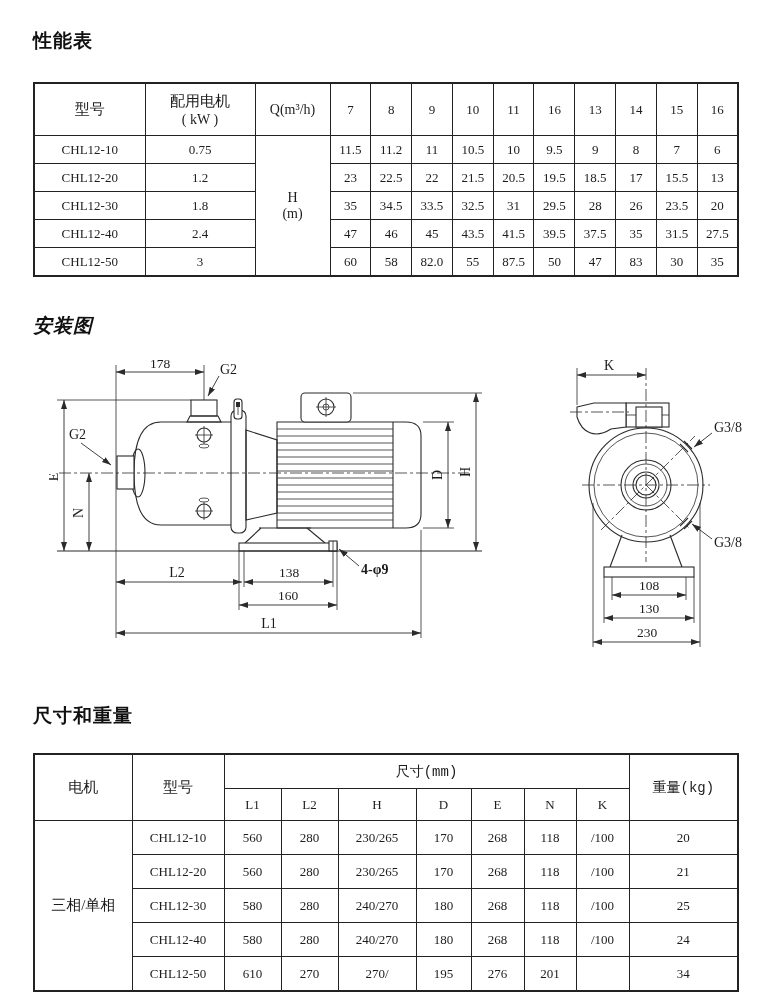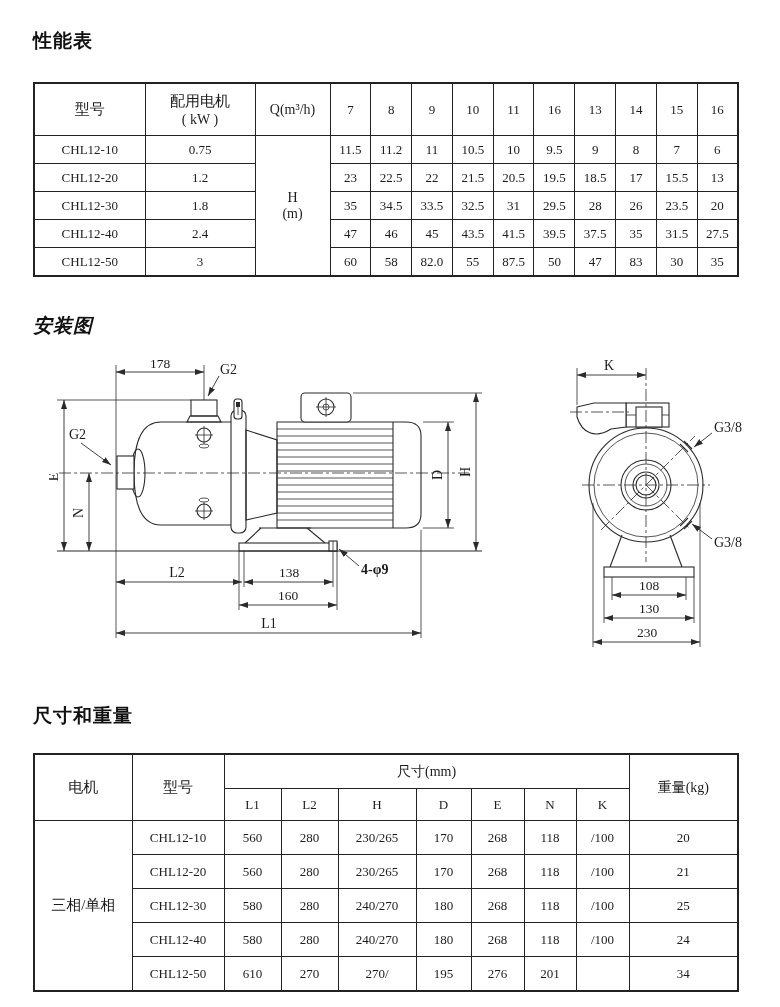--- a/index.html
+++ b/index.html
@@ -16,21 +16,21 @@
   }
   .sec-heading.mid{margin-top:36px;margin-bottom:8px;font-style:italic;}
   .sec-heading.low{margin-top:44px;margin-bottom:24px;}
   table{border-collapse:collapse;table-layout:fixed;width:704px;border:2px solid #222;}
   td{border:1px solid #222;text-align:center;vertical-align:middle;
      font-size:13px;color:#1c1c1c;padding:0;overflow:hidden;}
   .perf .hrow td{height:51px;}
   .perf .drow td{height:27px;}
   .zh{font-size:15px;}
   .sub{font-size:14px;}
-  .dims .hrow1 td{height:33px;}
+  .dims .hrow1 td{height:33px;font-family:Liberation Mono, monospace;}
   .dims .hrow2 td{height:31px;}
   .dims .drow td{height:33px;}
   .dwg-wrap{margin:16px;}
   
   .ln{stroke:#2b2b2b;stroke-width:1.1;fill:none;}
   .fw{fill:#ffffff;}
   .fb{fill:#2b2b2b;stroke:none;}
   .thin{stroke:#2b2b2b;stroke-width:0.8;fill:none;}
   .cl{stroke:#2b2b2b;stroke-width:0.8;fill:none;stroke-dasharray:12 3 3 3;}
   .dim{stroke:#2b2b2b;stroke-width:0.9;fill:none;}

